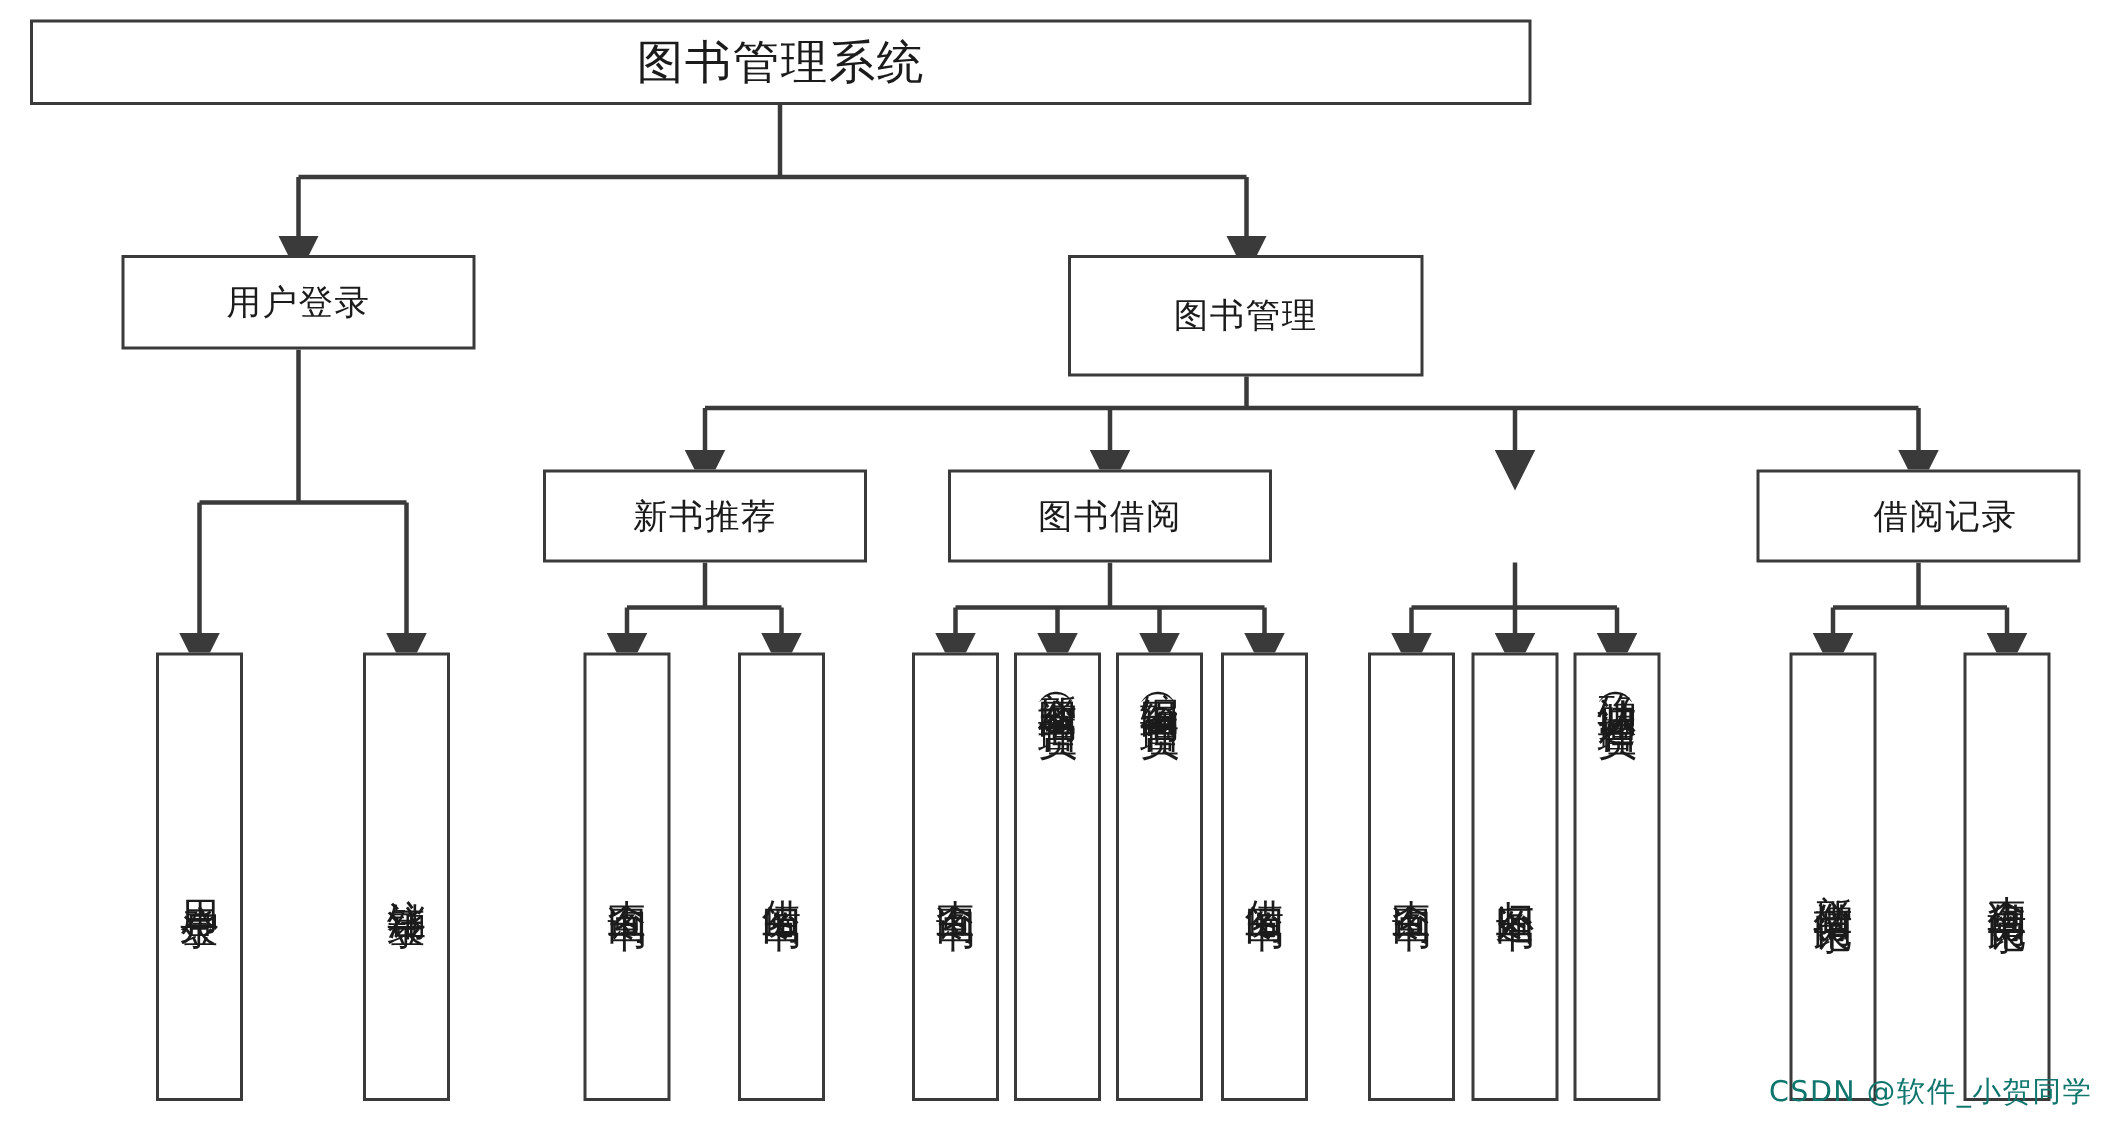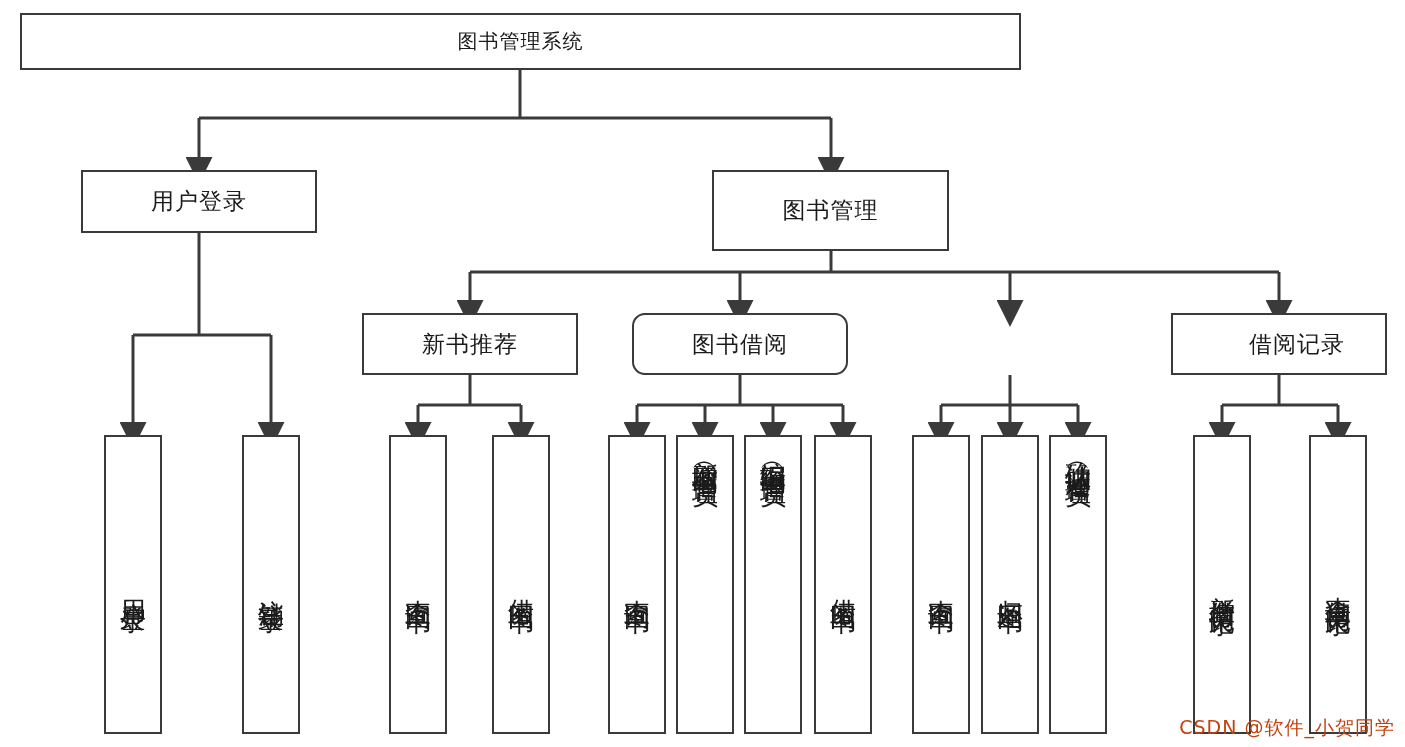--- a/index.html
+++ b/index.html
@@ -35,42 +35,42 @@
     align-items: center;
     justify-content: center;
     color: #1b1b1b;
   }
   .node-h {
     font-size: 23px;
     letter-spacing: 1px;
     white-space: nowrap;
   }
   .node-root {
-    font-size: 20px;
+    font-size: 31px;
   }
   .node-v {
     writing-mode: vertical-rl;
     text-orientation: upright;
     align-items: center;
     justify-content: center;
     font-size: 26px;
     line-height: 1.12;
     letter-spacing: 3px;
     padding: 2px 0;
   }
   .node-v.v-top {
     justify-content: flex-start;
     padding-top: 4px;
   }
   #watermark {
     position: absolute;
     right: 10px;
     bottom: 6px;
     font-size: 19px;
-    color: #c2410c;
+    color: #0f766e;
     letter-spacing: 1px;
     white-space: nowrap;
     font-family: "DejaVu Sans", sans-serif;
   }
 </style>
 </head>
 <body>
 
 <div id="diagram-root">
 
@@ -125,21 +125,21 @@
       <path d="M1338,405 L1338,425" marker-end="url(#arrow)"></path>
     </g>
   </svg>
 
   <div class="node node-h node-root" style="left:20px; top:13px; width:1001px; height:57px;">图书管理系统</div>
 
   <div class="node node-h" style="left:81px; top:170px; width:236px; height:63px;">用户登录</div>
   <div class="node node-h" style="left:712px; top:170px; width:237px; height:81px;">图书管理</div>
 
   <div class="node node-h" style="left:362px; top:313px; width:216px; height:62px;">新书推荐</div>
-  <div class="node node-h" style="left:632px; top:313px; width:216px; height:62px;border-radius:13px;">图书借阅</div>
+  <div class="node node-h" style="left:632px; top:313px; width:216px; height:62px;">图书借阅</div>
   <div class="node node-h" style="left:1171px; top:313px; width:216px; height:62px;padding-left:36px;">借阅记录</div>
 
   <div class="node node-v" style="left:104px; top:435px; width:58px; height:299px;">用户登录</div>
   <div class="node node-v" style="left:242px; top:435px; width:58px; height:299px;">注销登录</div>
 
   <div class="node node-v" style="left:389px; top:435px; width:58px; height:299px;">查询图书</div>
   <div class="node node-v" style="left:492px; top:435px; width:58px; height:299px;">借阅图书</div>
 
   <div class="node node-v" style="left:608px; top:435px; width:58px; height:299px;">查询图书</div>
   <div class="node node-v v-top" style="left:676px; top:435px; width:58px; height:299px;">新增图书（管理员）</div>

